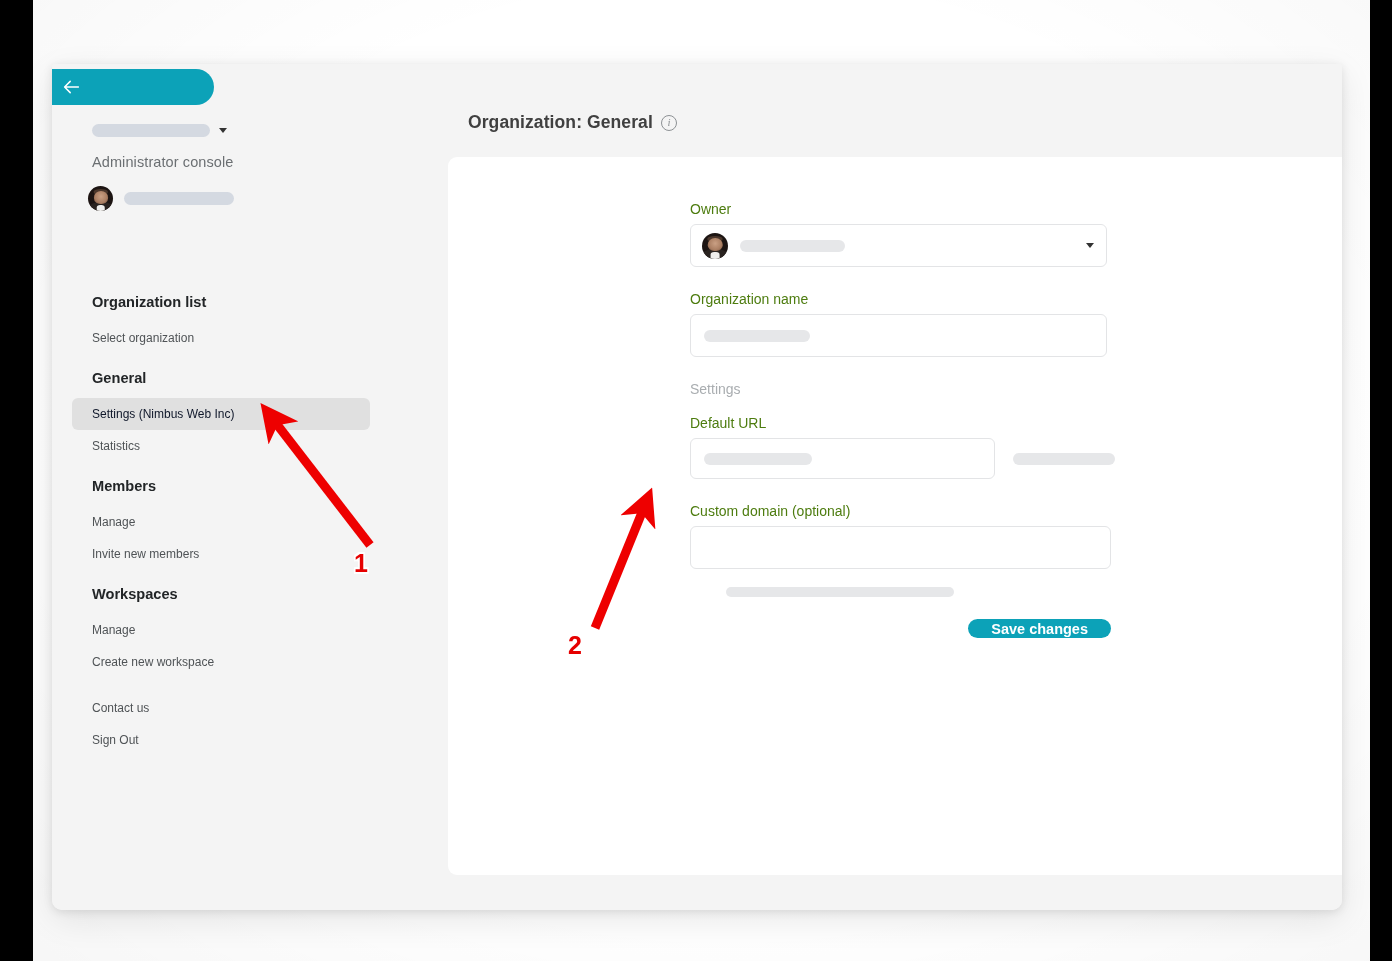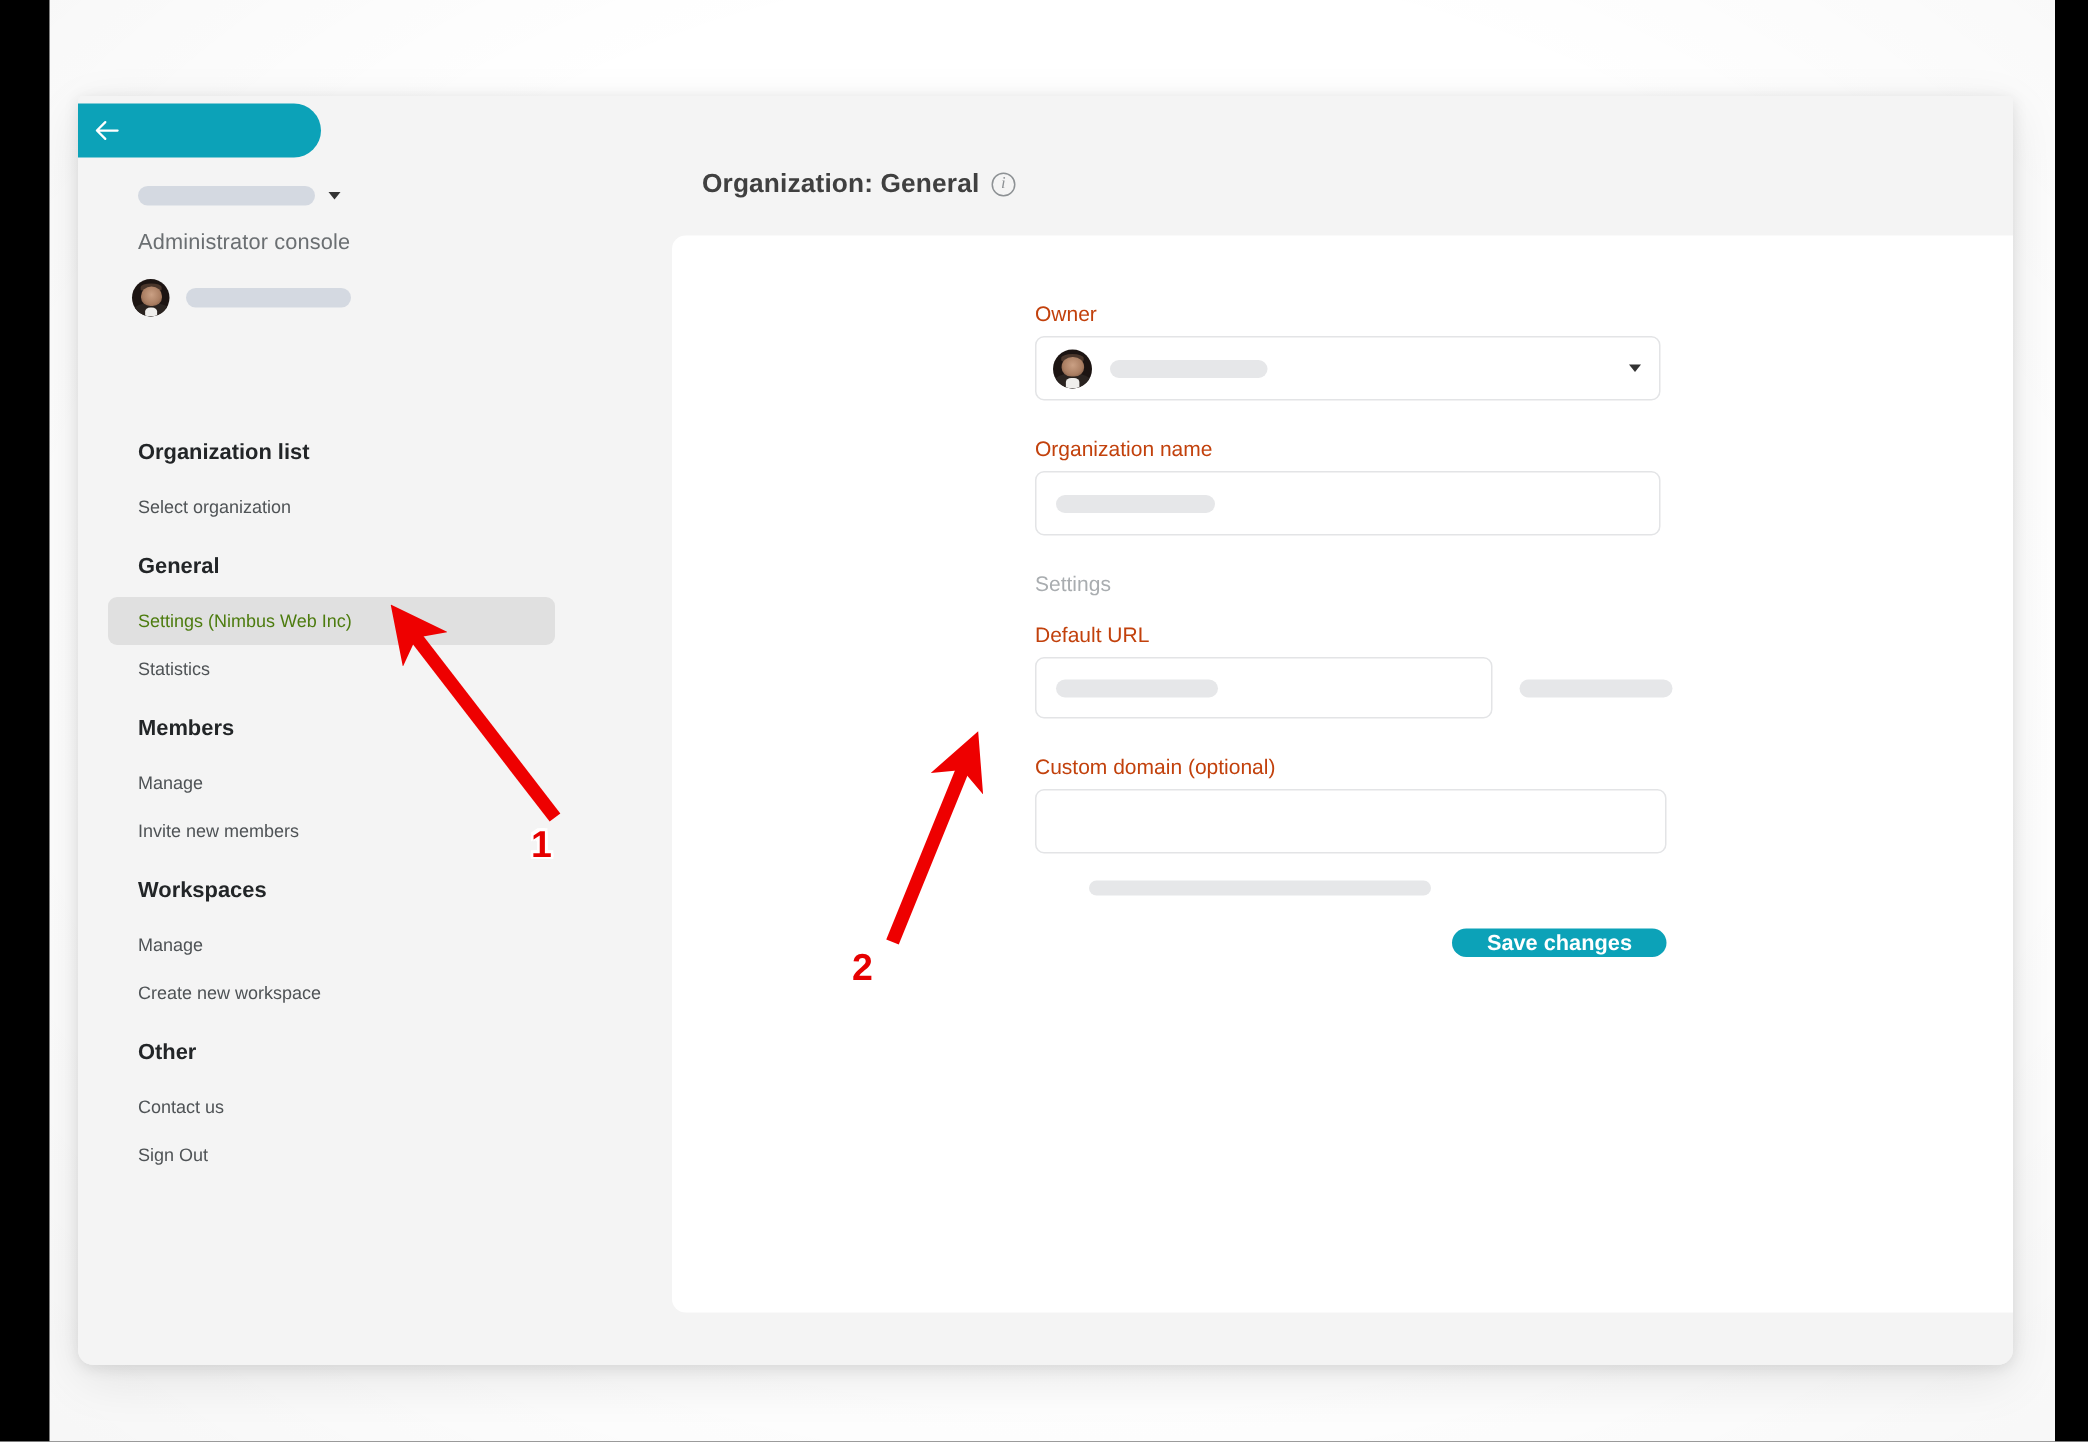--- a/index.html
+++ b/index.html
@@ -185,21 +185,21 @@
     height: 32px;
     line-height: 32px;
     margin: 0 26px 0 20px;
     padding-left: 20px;
     border-radius: 6px;
     cursor: pointer;
     white-space: nowrap;
   }
   .nav-item.active {
     background: #e0e0e0;
-    color: #4d7c0f;
+    color: #0f172a;
   }
   .nav-gap { height: 14px; }
 
   
   #main {
     position: absolute;
     left: 344px;
     top: 0;
     width: 946px;
     height: 846px;
@@ -246,21 +246,21 @@
 
   #form {
     position: absolute;
     left: 242px;
     top: 44px;
     width: 425px;
   }
 
   .field-label {
     font-size: 14px;
-    color: #c2410c;
+    color: #4d7c0f;
     margin-bottom: 7px;
   }
   .field-label.muted {
     color: #a9adb0;
   }
 
   .input-box {
     border: 1px solid #e3e4e6;
     border-radius: 6px;
     background: #ffffff;
@@ -418,21 +418,20 @@
       <div class="nav-gap"></div>
 
       <div class="nav-group">
         <div class="nav-group-title">Workspaces</div>
         <div class="nav-item">Manage</div>
         <div class="nav-item">Create new workspace</div>
       </div>
       <div class="nav-gap"></div>
 
       <div class="nav-group">
-        <div class="nav-group-title">Other</div>
         <div class="nav-item">Contact us</div>
         <div class="nav-item">Sign Out</div>
       </div>
 
     </div>
   </div>
 
   <div id="main">
 
     <div id="page-title-row">

